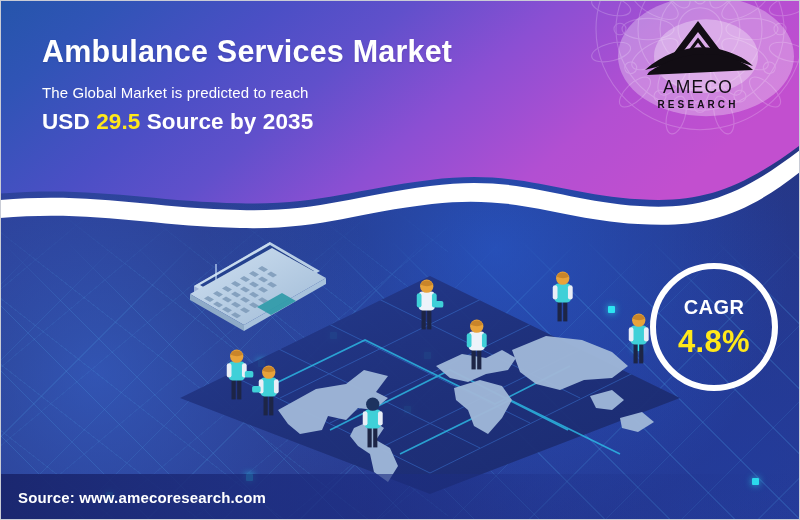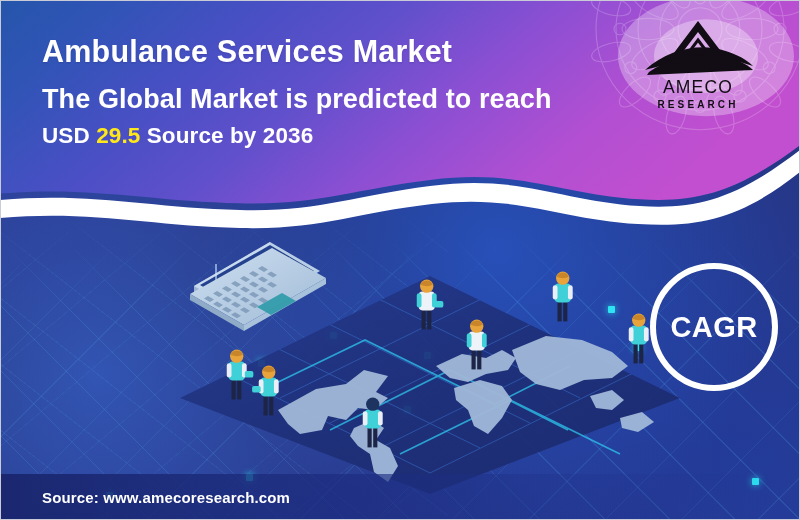--- a/index.html
+++ b/index.html
@@ -48,21 +48,21 @@
   }
   
   .headline{
     position:absolute;left:42px;top:34px;width:560px;
   }
   .title{
     font-size:30.5px;font-weight:bold;color:#ffffff;letter-spacing:.2px;
     line-height:1.12;margin:0 0 16px 0;text-shadow:0 1px 2px rgba(20,20,80,.18);
   }
   .sub1{
-    font-size:27px;font-weight:700;color:#ffffff;line-height:1.15;margin:16px 0 8px 0;
+    font-size:15px;font-weight:400;color:#ffffff;line-height:1.15;margin:16px 0 8px 0;
     letter-spacing:.1px;
   }
   .sub2{
     font-size:22.5px;font-weight:bold;color:#ffffff;line-height:1.15;margin:0;
     letter-spacing:.1px;
   }
   .sub2 .num{color:#ffe81a;}
   .sub2 .reg{font-weight:700;}
   
   .logo{
@@ -78,28 +78,27 @@
     font-size:10px;font-weight:bold;color:#120d14;letter-spacing:3.1px;
     line-height:1;margin-top:3px;
   }
   
   .cagr{
     position:absolute;left:650px;top:263px;width:128px;height:128px;
     border-radius:50%;border:6px solid #ffffff;
     display:flex;flex-direction:column;align-items:center;justify-content:center;
     background:transparent;
   }
-  .cagr-label{font-size:29px;font-weight:bold;color:#ffffff;line-height:1;letter-spacing:.4px;}
+  .cagr-label{font-size:20px;font-weight:bold;color:#ffffff;line-height:1;letter-spacing:.4px;}
   .cagr-value{font-size:31px;font-weight:bold;color:#ffe81a;line-height:1;margin-top:9px;letter-spacing:.3px;}
   
   .footer{
     position:absolute;left:0;bottom:0;width:800px;height:46px;
     display:flex;align-items:center;
     background:linear-gradient(90deg, rgba(26,38,110,.96) 0%, rgba(28,44,128,.72) 42%, rgba(30,48,136,.30) 70%, rgba(32,50,140,0) 100%);
-    padding-left:24px;
   }
   .footer-text{
     margin-left:18px;font-size:15px;font-weight:bold;color:#ffffff;letter-spacing:.15px;
   }
   .frame{
     position:absolute;inset:0;border:1px solid #c9ccd6;pointer-events:none;
   }
 </style>
 </head>
 <body>
@@ -440,40 +439,41 @@
   </svg>
 
   <div class="headline">
     <h1 class="title">Ambulance Services Market</h1>
     <p class="sub1">The Global Market is predicted to reach</p>
     <p class="sub2">
       <span>USD</span>
       <span class="num">29.5</span>
       <span>Source</span>
       <span class="reg">by</span>
-      <span>2036</span>
+      <span>2035</span>
     </p>
   </div>
 
   <div class="logo">
     <svg class="logo-mark" width="118" height="60" viewBox="0 0 118 60">
 
       <path d="M59,3 L96,52 L88,52 L59,14 L30,52 L22,52 Z" fill="#120d14"></path>
       <path d="M59,22 L74,42 L44,42 Z" fill="none" stroke="#120d14" stroke-width="3"></path>
 
       <path d="M6,52 C26,34 52,27 74,30 C92,33 106,40 114,48
                C98,42 78,39 60,41 C40,43 20,48 6,52 Z" fill="#120d14"></path>
       <path d="M10,54 C30,40 56,33 80,37 C96,40 108,46 114,52 L8,57 Z" fill="#120d14"></path>
     </svg>
     <div class="logo-name">AMECO</div>
     <div class="logo-sub">RESEARCH</div>
   </div>
 
   <div class="cagr">
     <div class="cagr-label">CAGR</div>
+    <div class="cagr-value">4.8%</div>
   </div>
 
   <div class="footer">
     <span class="footer-text">Source: www.amecoresearch.com</span>
   </div>
 
   <div class="frame"></div>
 </div>
 
 </body></html>

